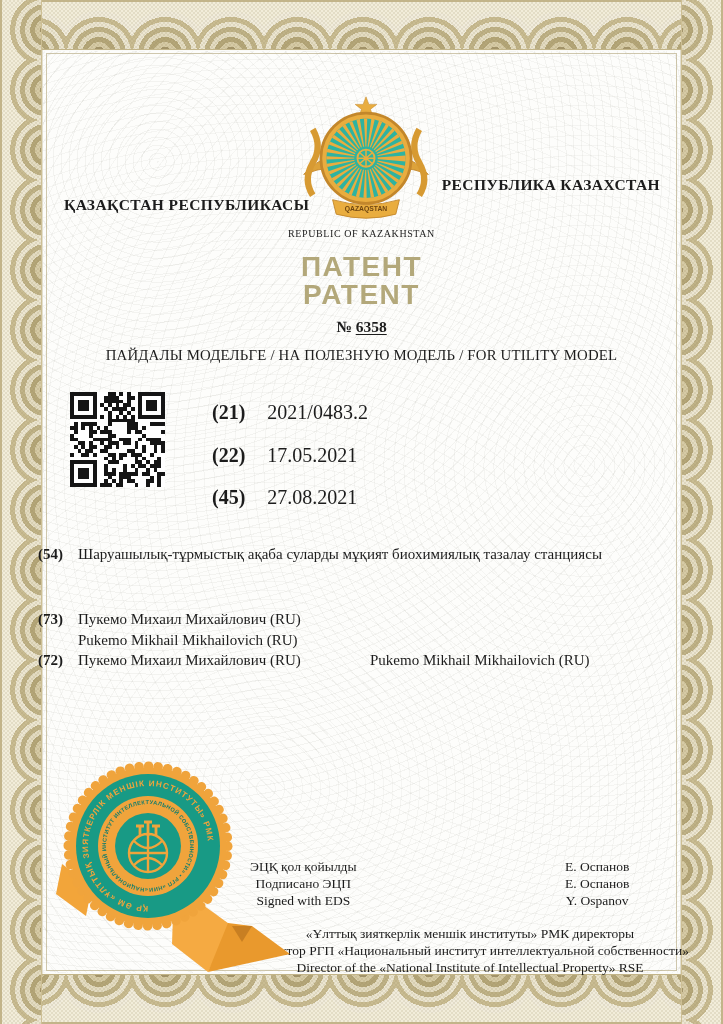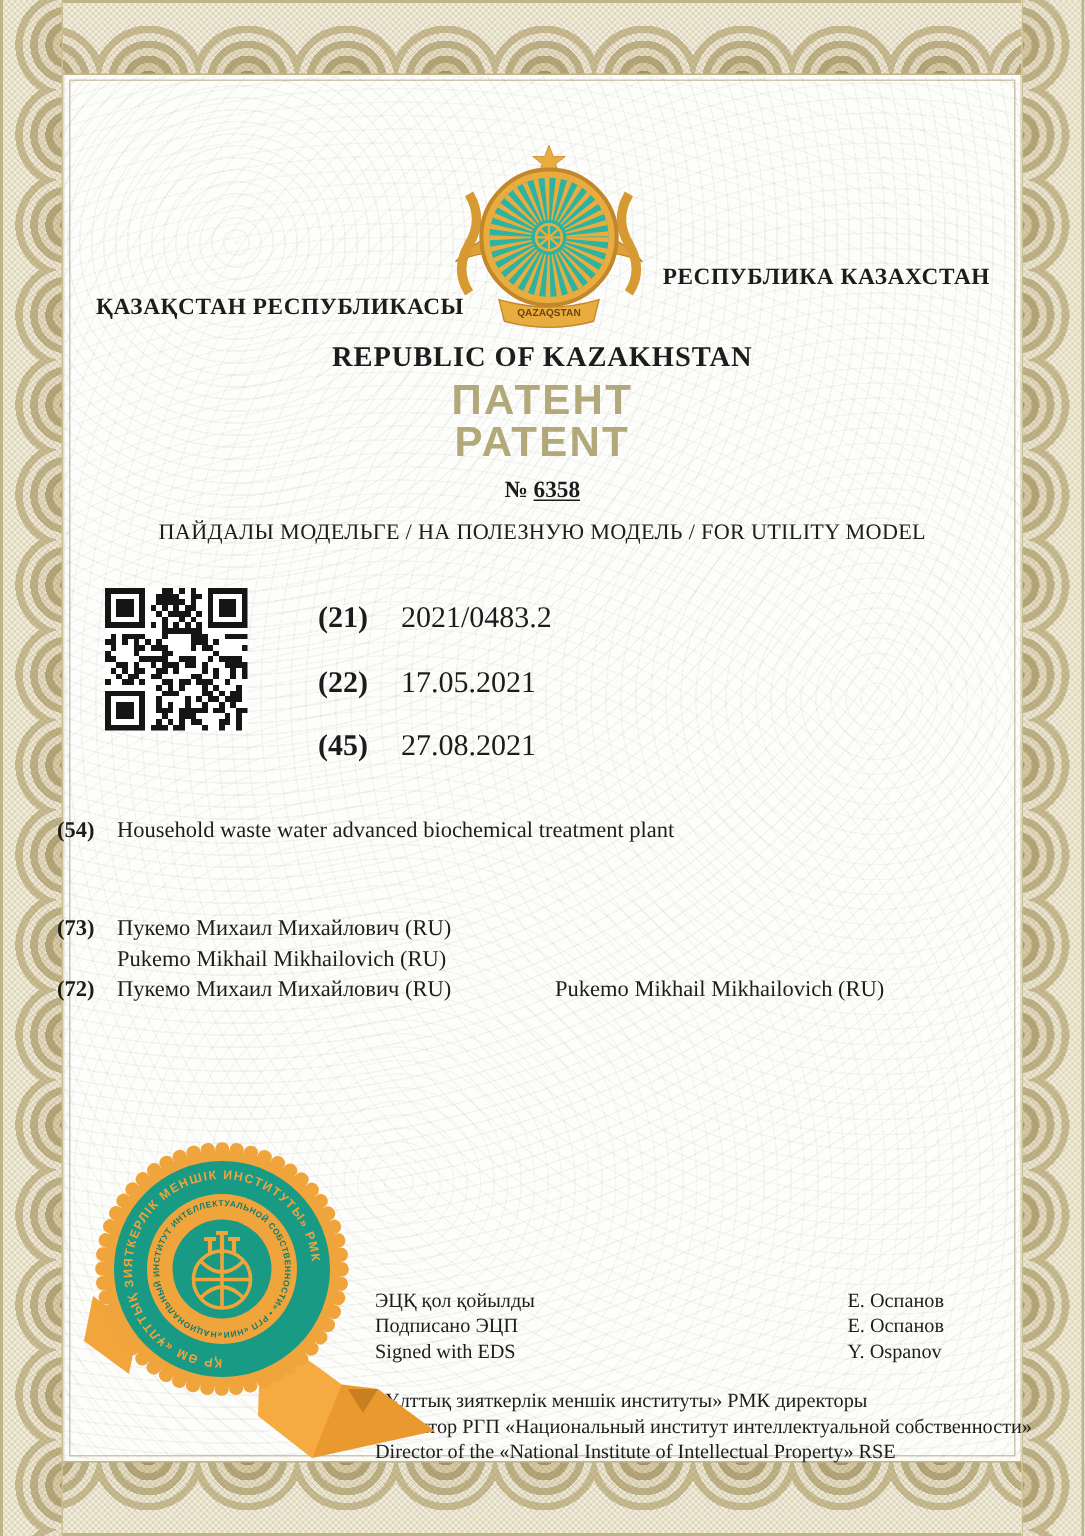--- a/index.html
+++ b/index.html
@@ -48,32 +48,32 @@
     outline:1px solid rgba(170,155,110,.30);outline-offset:3px;pointer-events:none;}
   
   .watermark{position:absolute;left:43px;top:51px;right:43px;bottom:51px;background:#fdfdfb;
     background-image:
       repeating-radial-gradient(circle at 18% 12%, rgba(175,175,165,.13) 0 1px, transparent 1px 8px),
       repeating-radial-gradient(circle at 85% 45%, rgba(175,175,165,.11) 0 1px, transparent 1px 10px),
       repeating-radial-gradient(circle at 35% 80%, rgba(175,175,165,.10) 0 1px, transparent 1px 9px);}
   
   .abs{position:absolute;}
   .country{font-weight:bold;font-size:15.5px;letter-spacing:.4px;white-space:nowrap;}
-  .c-en{font-weight:bold;font-size:19px;letter-spacing:.6px;text-align:center;width:723px;}
+  .c-en{font-weight:normal;font-size:10px;letter-spacing:.6px;text-align:center;width:723px;}
   .patent-word{font-family:"Liberation Sans", sans-serif;font-weight:bold;font-size:28px;
     letter-spacing:1.5px;color:#b3a87a;text-align:center;width:723px;line-height:1;}
   .docnum{font-weight:bold;font-size:15.5px;text-align:center;width:723px;}
   .docnum u{text-underline-offset:2px;}
   .subtitle{font-weight:normal;font-size:14.8px;text-align:center;width:723px;letter-spacing:.2px;}
   .fieldrow{font-size:20px;white-space:nowrap;}
   .fieldrow .code{font-weight:bold;}
   .fieldrow .val{margin-left:22px;}
   .section{font-size:15px;line-height:20.5px;}
   .section .code{position:absolute;left:-40px;top:0;font-weight:bold;text-align:center;}
-  .sigline{font-size:13.5px;line-height:17px;}
+  .sigline{font-size:13.5px;line-height:17px;text-align:center;}
   .qr-box{position:absolute;left:70px;top:392px;width:95px;height:95px;background:#fff;}
   .qr-box svg{display:block;width:95px;height:95px;}
 </style>
 </head>
 <body>
 
 <div class="bd bd-top"></div>
 <div class="bd bd-bottom"></div>
 <div class="bd bd-left"></div>
 <div class="bd bd-right"></div>
@@ -424,21 +424,21 @@
 </div>
 <div class="abs fieldrow" style="left:212px;top:444px;">
   <span class="code">(22)</span><span class="val">17.05.2021</span>
 </div>
 <div class="abs fieldrow" style="left:212px;top:486px;">
   <span class="code">(45)</span><span class="val">27.08.2021</span>
 </div>
 
 <div class="abs section" style="left:78px;top:544px;width:590px;">
   <span class="code">(54)</span>
-  <div>Household waste water advanced biochemical treatment plant</div>
+  <div>Шаруашылық-тұрмыстық ақаба суларды мұқият биохимиялық тазалау станциясы</div>
 </div>
 
 <div class="abs section" style="left:78px;top:609px;width:590px;">
   <span class="code">(73)</span>
   <div>Пукемо Михаил Михайлович (RU)</div>
   <div>Pukemo Mikhail Mikhailovich (RU)</div>
 </div>
 
 <div class="abs section" style="left:78px;top:650px;width:590px;">
   <span class="code">(72)</span>

